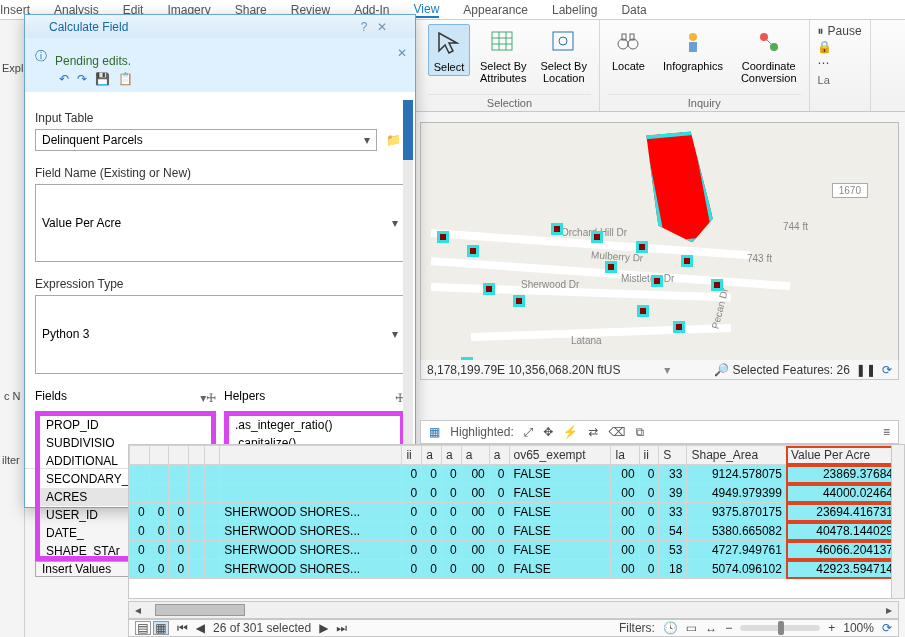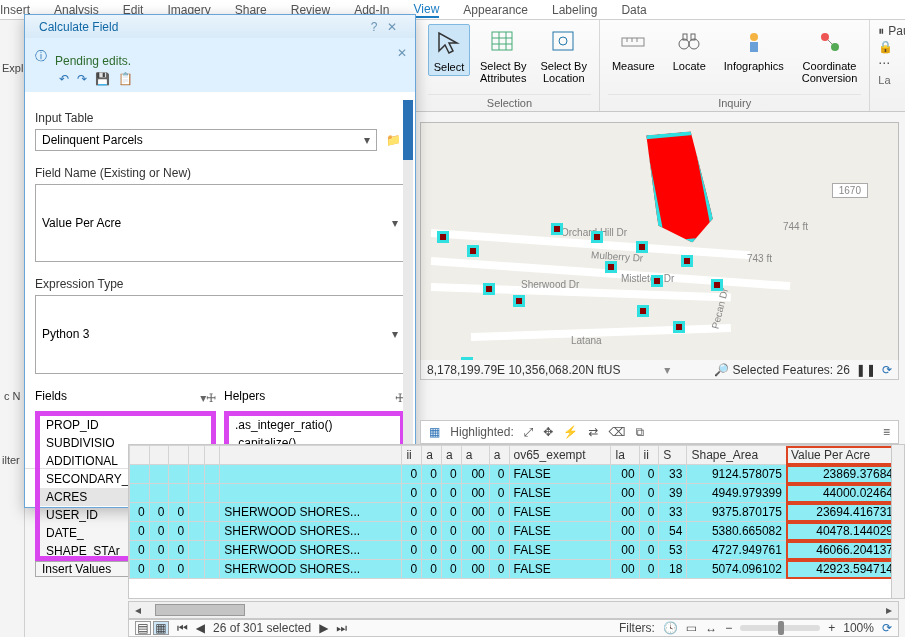--- a/index.html
+++ b/index.html
@@ -31,21 +31,21 @@
 .map { position:absolute; top:122px; left:420px; right:6px; height:254px; background:#efeee8; border:1px solid #bcbcbc; overflow:hidden;}
 .map .road{position:absolute;background:#fff;height:8px;width:280px;transform-origin:left center;}
 .map .label{position:absolute;font-size:10px;color:#888;}
 .map .point{position:absolute;width:12px;height:12px;background:#800;border:3px solid #30e0e0;}
 .map .poly{position:absolute;width:56px;height:110px;background:red;border:4px solid #30e0e0;transform:skewX(6deg) rotate(-5deg);clip-path:polygon(10% 0,90% 0,100% 80%,55% 100%,0 82%);}
 .coordbar{position:absolute;left:420px;top:360px;right:6px;height:20px;background:#f7f7f7;border:1px solid #c8c8c8;border-top:none;display:flex;align-items:center;padding:0 6px;font-size:11px;color:#333;justify-content:space-between;}
 .coordbar .rt{display:flex;align-items:center;gap:6px;}
 
 
 .dialog { position:absolute; top:14px; left:24px; width:392px; height:494px; background:#fff; border:1px solid #6aa5d8; box-shadow:0 4px 14px rgba(0,0,0,.25); display:flex; flex-direction:column; }
-.dialog-title { height:26px; background:linear-gradient(#eaf4fc,#d7eaf8); display:flex; align-items:center; padding:0 14px; color:#1168a6; font-size:14px;}
+.dialog-title { height:26px; background:linear-gradient(#eaf4fc,#d7eaf8); display:flex; align-items:center; padding:0 24px; color:#1168a6; font-size:14px;}
 .dialog-title .sp{flex:1;}
 .dialog-title .ic{width:18px;text-align:center;color:#6b95b5;cursor:pointer;}
 .pending{background:#dff1fe;padding:6px 10px;display:flex;flex-direction:column;gap:4px;color:#385d3a;position:relative;}
 .pending .hd{display:flex;align-items:center;gap:8px;}
 .pending .hd .txt{color:#2d6b2d;font-style:normal;margin-top:10px;}
 .pending .close{position:absolute;right:8px;top:8px;color:#6b95b5;cursor:pointer;}
 .pending .tools{display:flex;gap:8px;padding-left:24px;}
 .pending .tools span{cursor:pointer;color:#2a72b5;}
 .dialog-body{padding:8px 10px 10px;display:flex;flex-direction:column;gap:4px;flex:1;position:relative;}
 .dialog-body .lbl{color:#333;margin-top:11px;}
@@ -142,31 +142,20 @@
             </svg>
           </span>
         <span class="lbl">Select By
 Location</span>
       </div>
     </div>
     <div class="ribbon-group-title">Selection</div>
   </div>
   <div class="ribbon-group inquiry">
     <div class="ribbon-buttons">
-      <div class="ribbon-btn">
-        <span class="ico">
-            <svg width="28" height="28">
-              <rect x="3" y="10" width="22" height="8" fill="none" stroke="#888"></rect>
-              <line x1="8" y1="10" x2="8" y2="14" stroke="#888"></line>
-              <line x1="13" y1="10" x2="13" y2="14" stroke="#888"></line>
-              <line x1="18" y1="10" x2="18" y2="14" stroke="#888"></line>
-            </svg>
-          </span>
-        <span class="lbl">Measure</span>
-      </div>
       <div class="ribbon-btn">
         <span class="ico">
             <svg width="28" height="28">
               <circle cx="9" cy="16" r="5" fill="none" stroke="#666"></circle>
               <circle cx="19" cy="16" r="5" fill="none" stroke="#666"></circle>
               <rect x="8" y="6" width="4" height="6" fill="none" stroke="#666"></rect>
               <rect x="16" y="6" width="4" height="6" fill="none" stroke="#666"></rect>
             </svg>
           </span>
         <span class="lbl">Locate</span>

